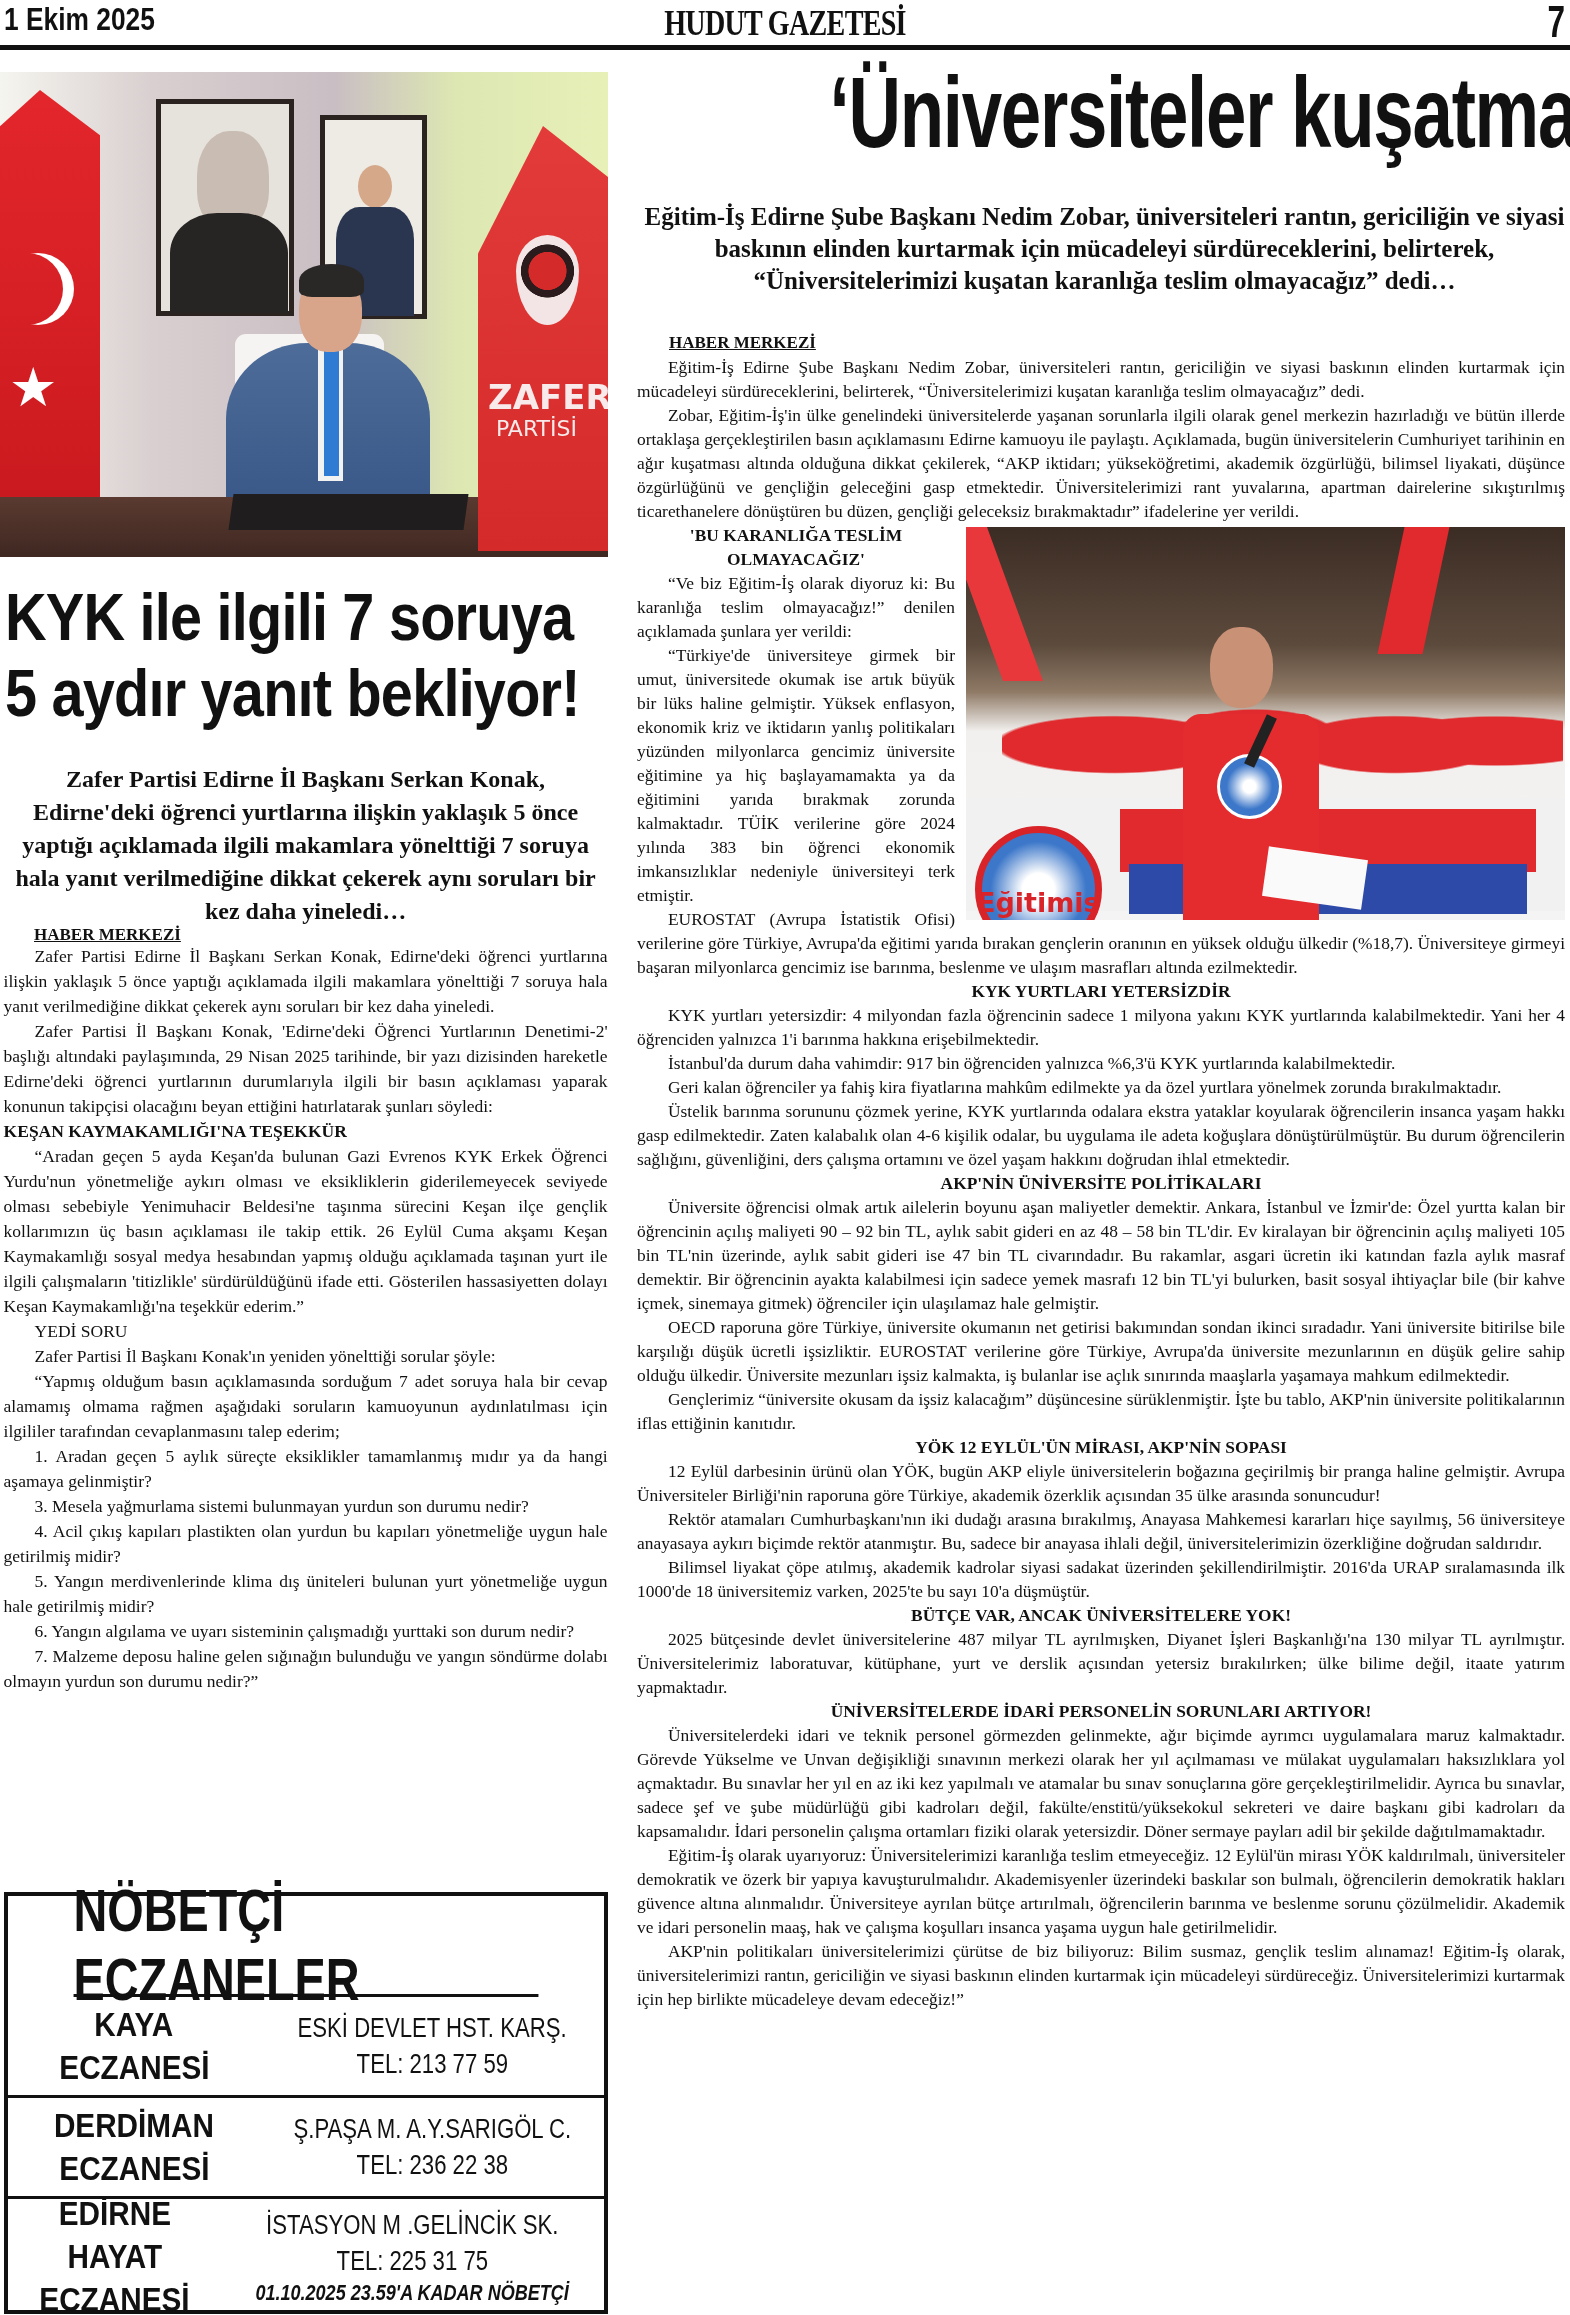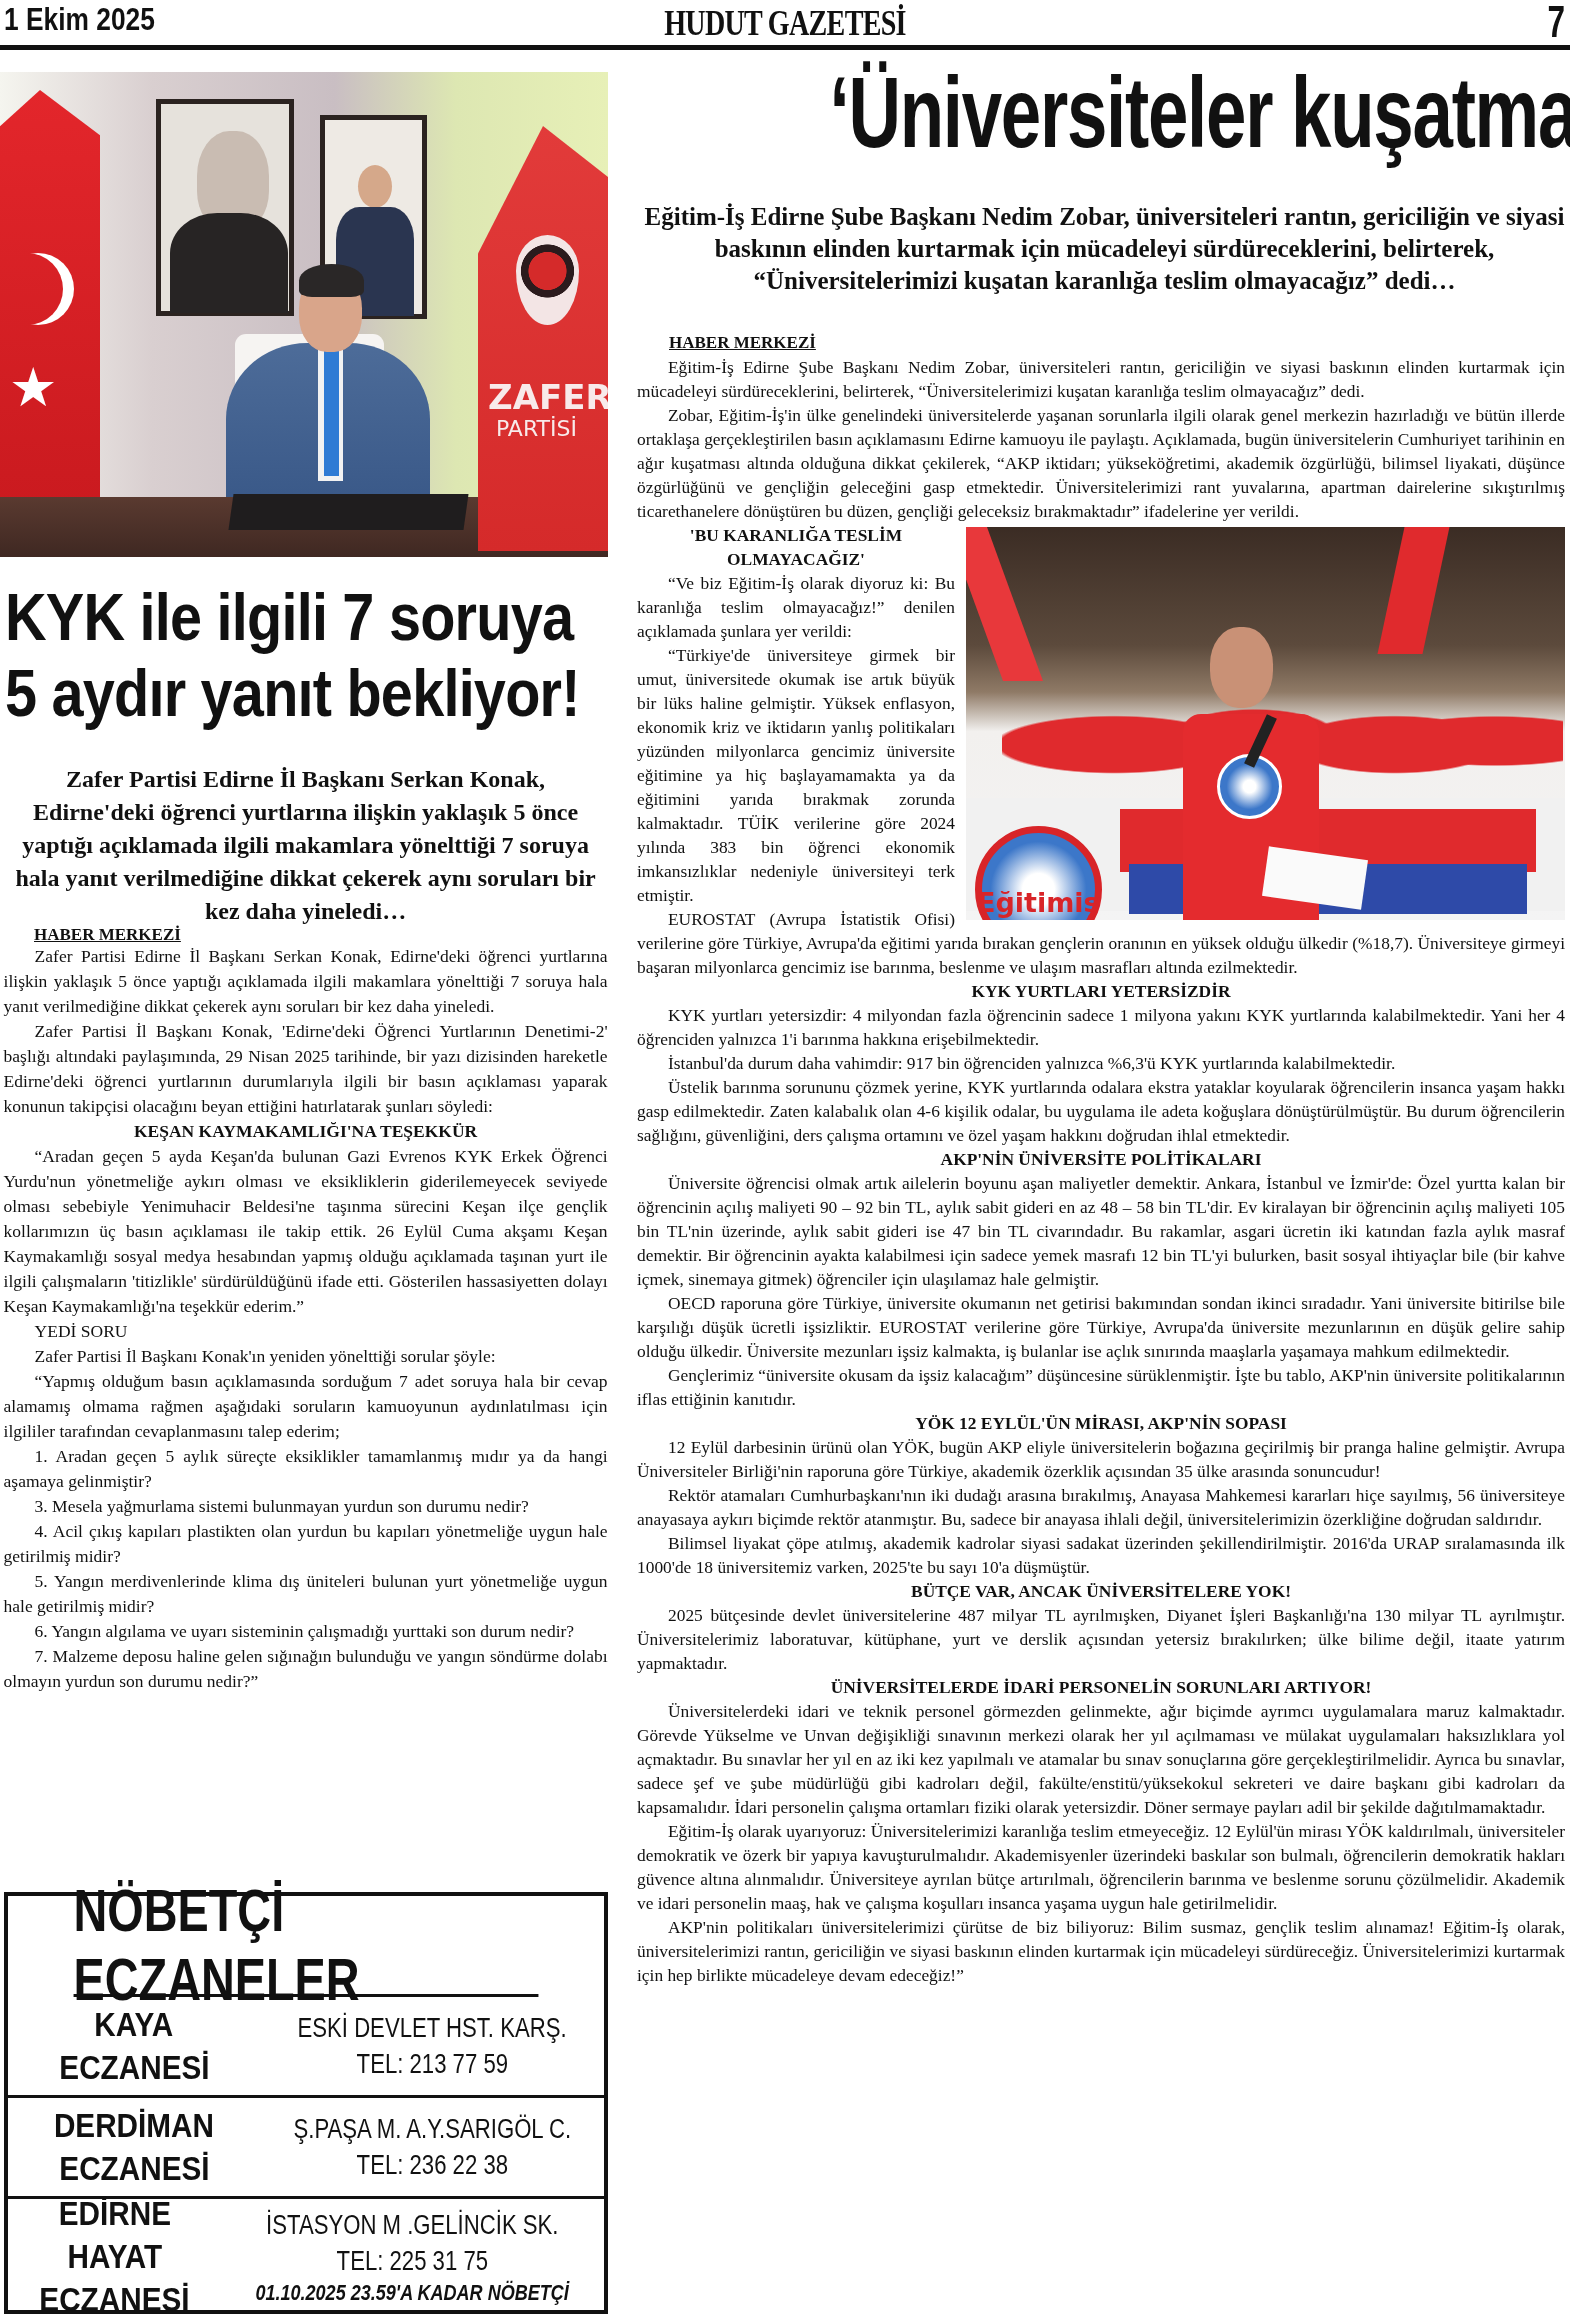--- a/index.html
+++ b/index.html
@@ -34,21 +34,21 @@
   .zafer-emblem { position: absolute; left: 516px; top: 163px; width: 63px; height: 90px; border-radius: 50% 50% 50% 50% / 40% 40% 60% 60%; background: radial-gradient(circle at 50% 40%, #d52a2a 30%, #2b1b1d 31%, #2b1b1d 42%, #f3e5e5 43%); }
   .zafer-text { position: absolute; left: 488px; top: 308px; width: 119px; color: #f8eaea; font-family: "DejaVu Sans", sans-serif; font-weight: bold; font-size: 34px; line-height: 1; }
   .partisi-text { position: absolute; left: 496px; top: 344px; color: #f8eaea; font-family: "DejaVu Sans", sans-serif; font-size: 22px; text-align: center; }
 
   .kyk-headline { position: absolute; left: 5.4px; top: 579px; width: 606px; font-family: "Liberation Sans", sans-serif; font-weight: bold; font-size: 67px; line-height: 76px; letter-spacing: -0.9px; transform: scaleX(0.86); transform-origin: left top; white-space: nowrap; }
   .kyk-spot { position: absolute; left: 3.6px; top: 763px; width: 604px; text-align: center; font-weight: bold; font-size: 24px; line-height: 33px; }
   .byline { font-weight: bold; text-decoration: underline; font-size: 17px; }
   .kyk-byline { position: absolute; left: 34px; top: 925px; }
   .kyk-body { position: absolute; left: 3.6px; top: 944px; width: 604px; font-size: 17.5px; line-height: 25px; text-align: justify; }
   .kyk-body p { text-indent: 31px; }
-  .kyk-body .subhead { text-indent: 0; text-align: center; font-weight: bold; }
+  .kyk-body .subhead { text-indent: 0; text-align: left; font-weight: bold; }
   .kyk-body .plain-sub { text-indent: 31px; }
 
   
   .pharmacy { position: absolute; left: 3.6px; top: 1892px; width: 604px; height: 422px; border: 4.5px solid #111; }
   .ph-title { height: 101px; border-bottom: 3.6px solid #111; display: flex; align-items: center; justify-content: center; font-family: "Liberation Sans", sans-serif; font-weight: bold; font-size: 60px; transform: scaleX(0.78); }
   .ph-row { display: flex; height: 101px; border-bottom: 3.6px solid #111; }
   .ph-row:last-child { border-bottom: none; height: 114px; }
   .ph-name { width: 253px; display: flex; flex-direction: column; justify-content: center; align-items: center; font-family: "Liberation Sans", sans-serif; font-weight: bold; font-size: 33px; line-height: 43px; text-align: center; }
   .ph-name span { display: block; transform: scaleX(0.9); }
   .ph-addr { flex: 1; display: flex; flex-direction: column; justify-content: center; align-items: center; font-family: "Liberation Sans", sans-serif; font-size: 27px; line-height: 36px; text-align: center; }
@@ -201,20 +201,21 @@
   </figure>
 
   <p class="subhead">'BU KARANLIĞA TESLİM OLMAYACAĞIZ'</p>
   <p>“Ve biz Eğitim-İş olarak diyoruz ki: Bu karanlığa teslim olmayacağız!” denilen açıklamada şunlara yer verildi:</p>
   <p>“Türkiye'de üniversiteye girmek bir umut, üniversitede okumak ise artık büyük bir lüks haline gelmiştir. Yüksek enflasyon, ekonomik kriz ve iktidarın yanlış politikaları yüzünden milyonlarca gencimiz üniversite eğitimine ya hiç başlayamamakta ya da eğitimini yarıda bırakmak zorunda kalmaktadır. TÜİK verilerine göre 2024 yılında 383 bin öğrenci ekonomik imkansızlıklar nedeniyle üniversiteyi terk etmiştir.</p>
   <p>EUROSTAT (Avrupa İstatistik Ofisi) verilerine göre Türkiye, Avrupa'da eğitimi yarıda bırakan gençlerin oranının en yüksek olduğu ülkedir (%18,7). Üniversiteye girmeyi başaran milyonlarca gencimiz ise barınma, beslenme ve ulaşım masrafları altında ezilmektedir.</p>
 
   <p class="subhead">KYK YURTLARI YETERSİZDİR</p>
   <p>KYK yurtları yetersizdir: 4 milyondan fazla öğrencinin sadece 1 milyona yakını KYK yurtlarında kalabilmektedir. Yani her 4 öğrenciden yalnızca 1'i barınma hakkına erişebilmektedir.</p>
   <p>İstanbul'da durum daha vahimdir: 917 bin öğrenciden yalnızca %6,3'ü KYK yurtlarında kalabilmektedir.</p>
+  <p>Geri kalan öğrenciler ya fahiş kira fiyatlarına mahkûm edilmekte ya da özel yurtlara yönelmek zorunda bırakılmaktadır.</p>
   <p>Üstelik barınma sorununu çözmek yerine, KYK yurtlarında odalara ekstra yataklar koyularak öğrencilerin insanca yaşam hakkı gasp edilmektedir. Zaten kalabalık olan 4-6 kişilik odalar, bu uygulama ile adeta koğuşlara dönüştürülmüştür. Bu durum öğrencilerin sağlığını, güvenliğini, ders çalışma ortamını ve özel yaşam hakkını doğrudan ihlal etmektedir.</p>
 
   <p class="subhead">AKP'NİN ÜNİVERSİTE POLİTİKALARI</p>
   <p>Üniversite öğrencisi olmak artık ailelerin boyunu aşan maliyetler demektir.  Ankara, İstanbul ve İzmir'de: Özel yurtta kalan bir öğrencinin açılış maliyeti 90 – 92 bin TL, aylık sabit gideri en az 48 – 58 bin TL'dir. Ev kiralayan bir öğrencinin açılış maliyeti 105 bin TL'nin üzerinde, aylık sabit gideri ise 47 bin TL civarındadır. Bu rakamlar, asgari ücretin iki katından fazla aylık masraf demektir. Bir öğrencinin ayakta kalabilmesi için sadece yemek masrafı 12 bin TL'yi bulurken, basit sosyal ihtiyaçlar bile (bir kahve içmek, sinemaya gitmek) öğrenciler için ulaşılamaz hale gelmiştir.</p>
   <p>OECD raporuna göre Türkiye, üniversite okumanın net getirisi bakımından sondan ikinci sıradadır. Yani üniversite bitirilse bile karşılığı düşük ücretli işsizliktir. EUROSTAT verilerine göre Türkiye, Avrupa'da üniversite mezunlarının en düşük gelire sahip olduğu ülkedir. Üniversite mezunları işsiz kalmakta, iş bulanlar ise açlık sınırında maaşlarla yaşamaya mahkum edilmektedir.</p>
   <p>Gençlerimiz “üniversite okusam da işsiz kalacağım” düşüncesine sürüklenmiştir. İşte bu tablo, AKP'nin üniversite politikalarının iflas ettiğinin kanıtıdır.</p>
 
   <p class="subhead">YÖK 12 EYLÜL'ÜN MİRASI, AKP'NİN SOPASI</p>
   <p>12 Eylül darbesinin ürünü olan YÖK, bugün AKP eliyle üniversitelerin boğazına geçirilmiş bir pranga haline gelmiştir. Avrupa Üniversiteler Birliği'nin raporuna göre Türkiye, akademik özerklik açısından 35 ülke arasında sonuncudur!</p>
   <p>Rektör atamaları Cumhurbaşkanı'nın iki dudağı arasına bırakılmış, Anayasa Mahkemesi kararları hiçe sayılmış, 56 üniversiteye anayasaya aykırı biçimde rektör atanmıştır. Bu, sadece bir anayasa ihlali değil, üniversitelerimizin özerkliğine doğrudan saldırıdır.</p>

